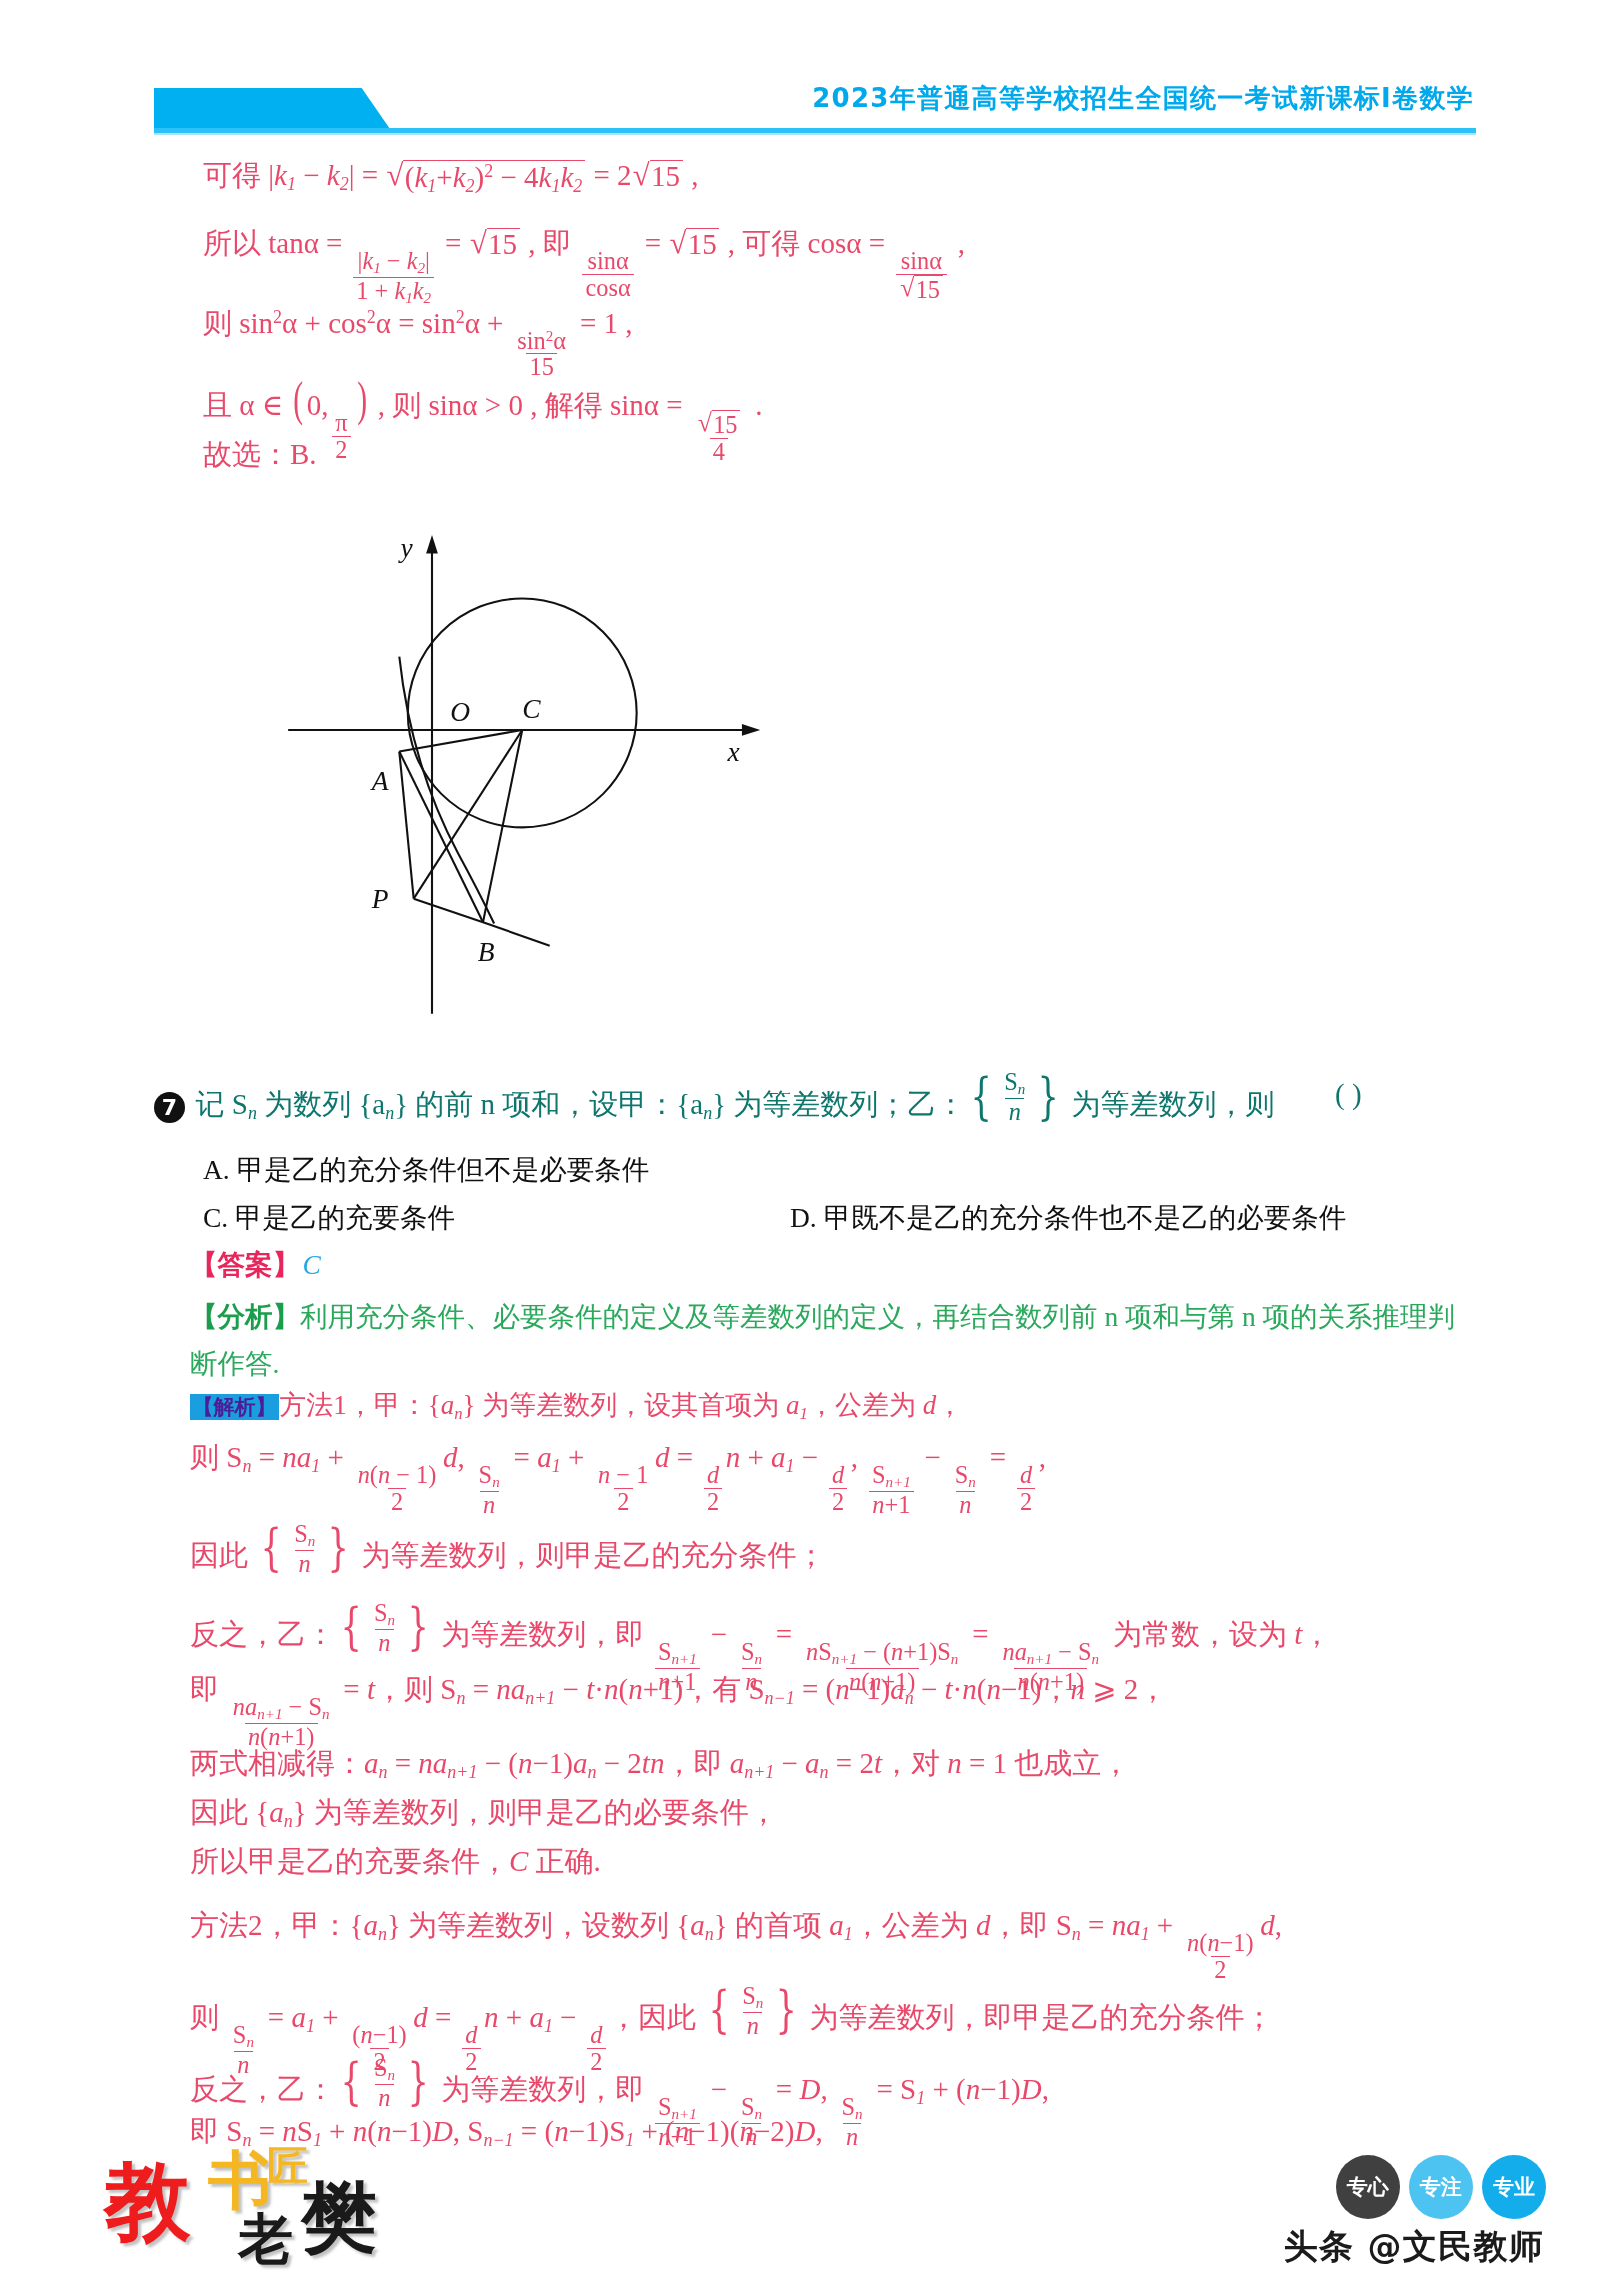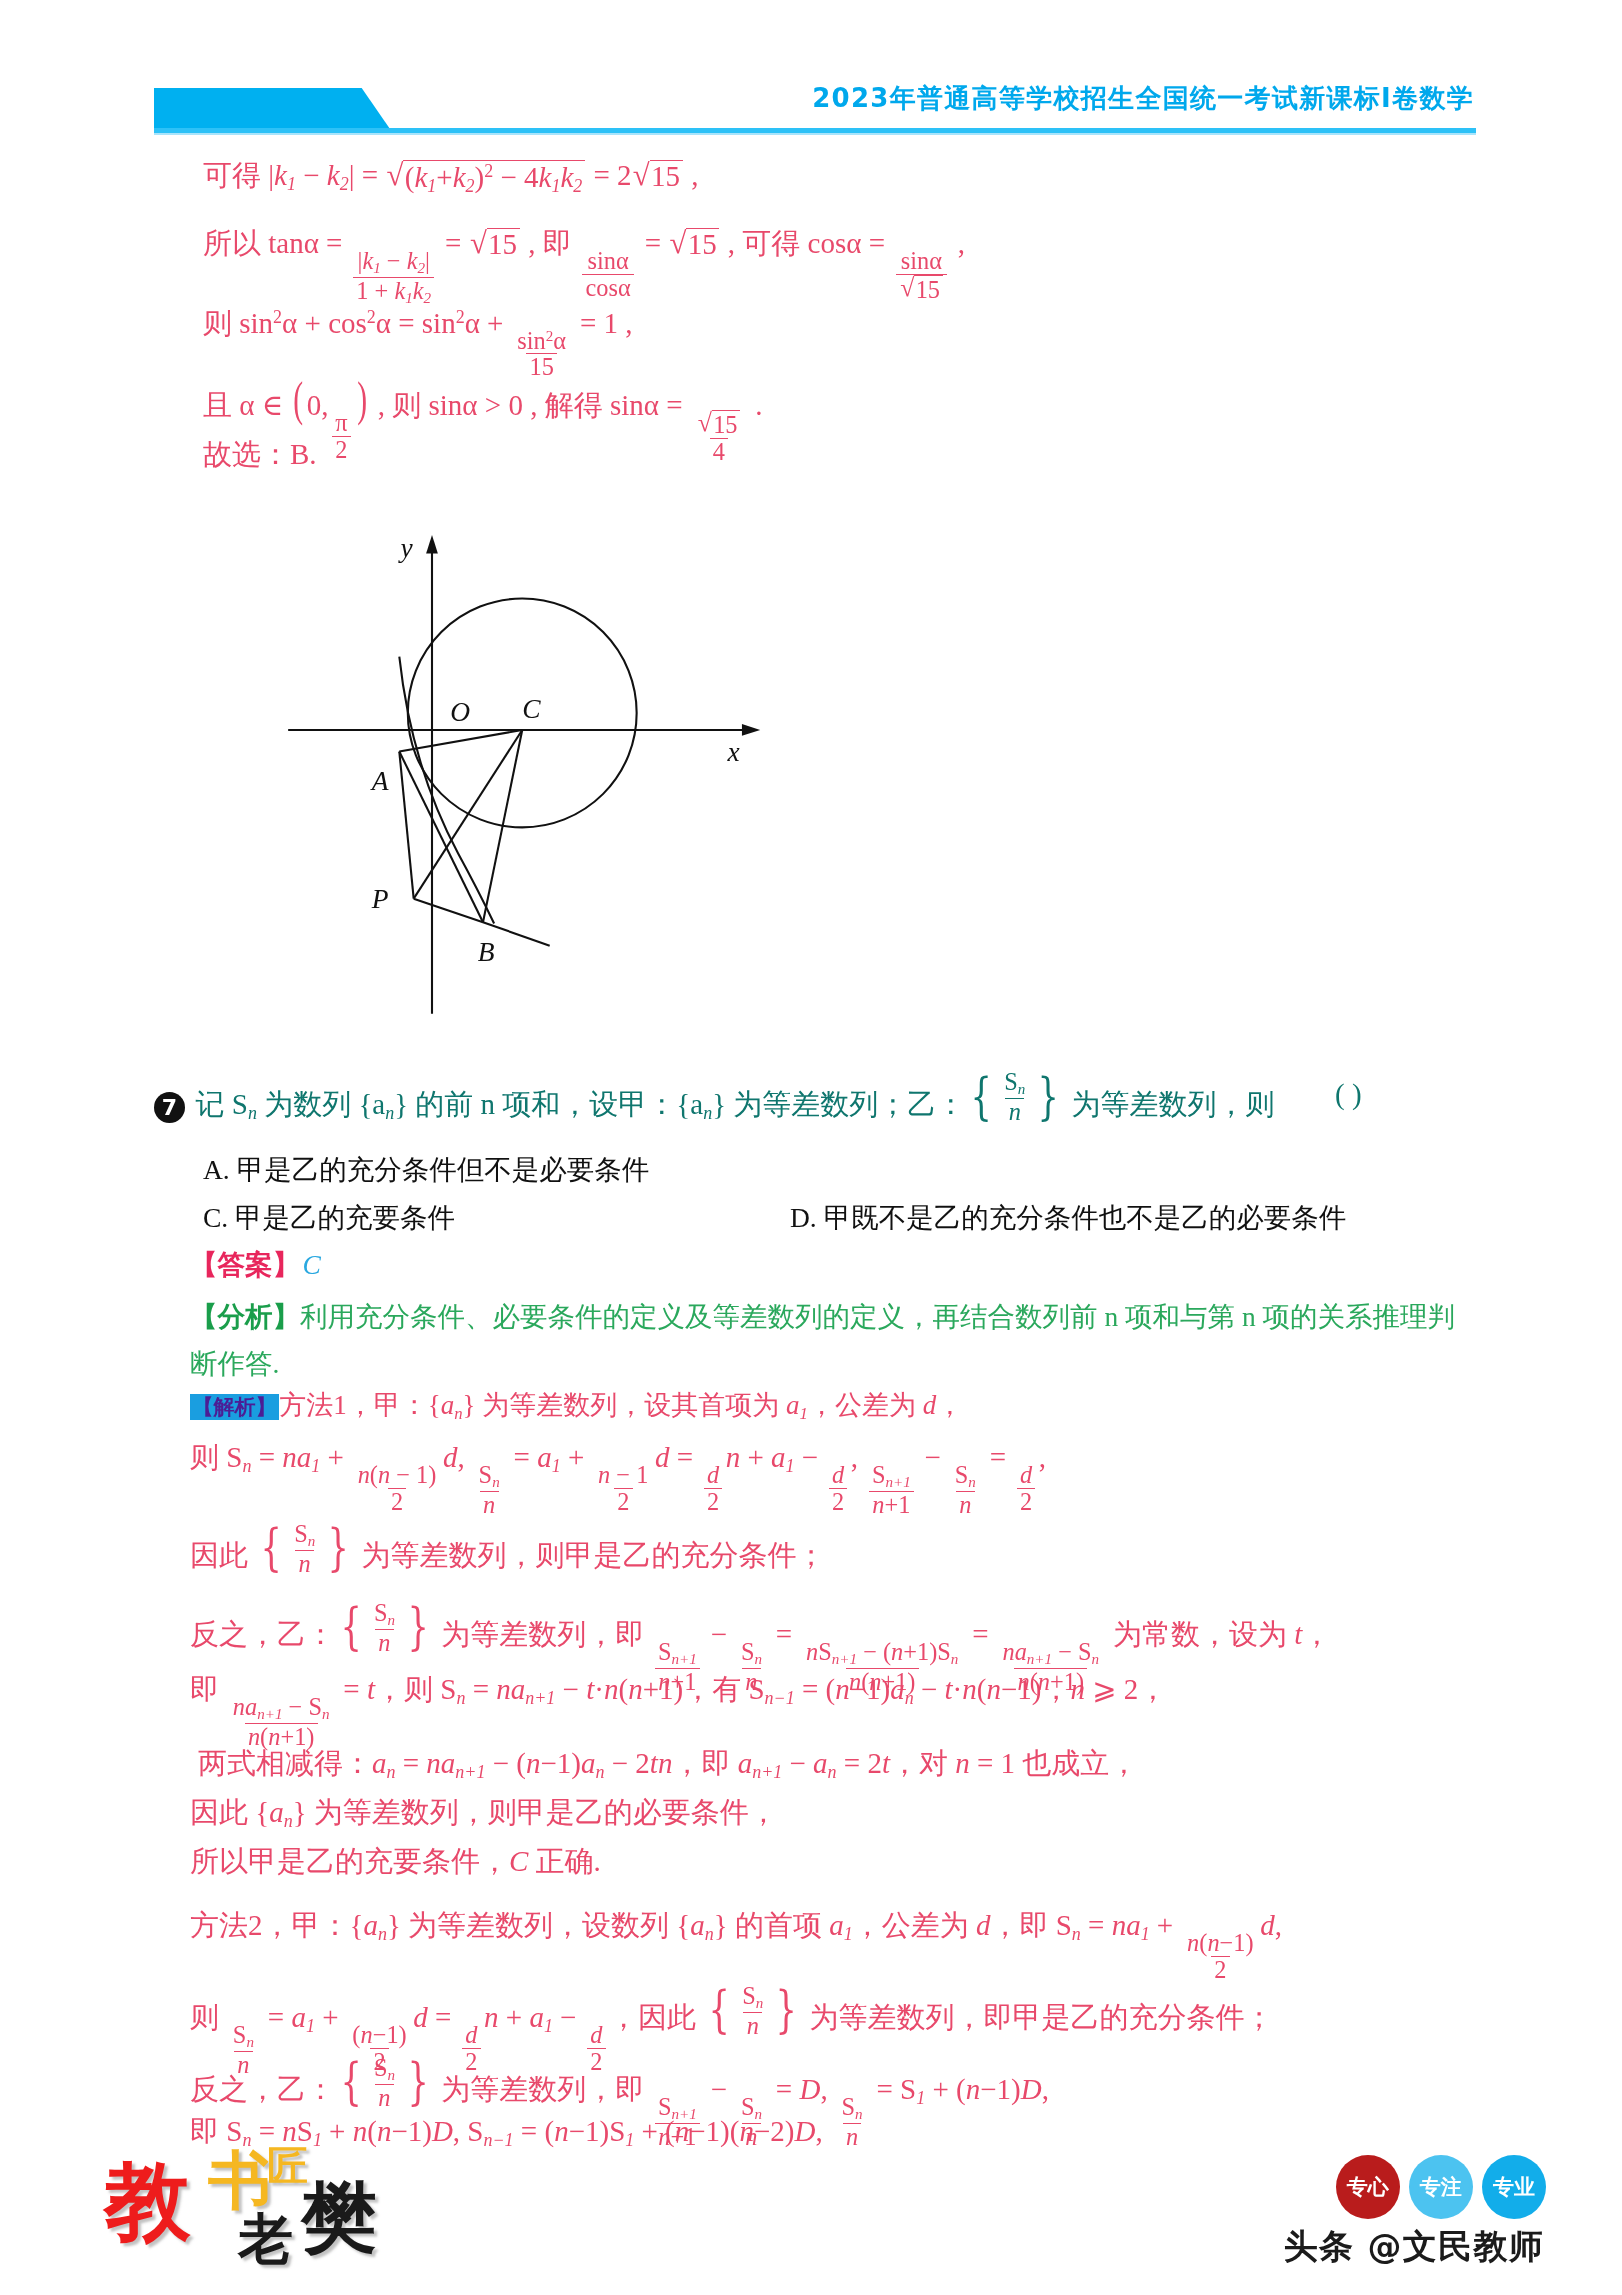--- a/index.html
+++ b/index.html
@@ -339,21 +339,21 @@
       </span> 为常数，设为 <i class="v">t</i>，
   </div>
 
   <div class="row mline" style="left:190px; top:1675px;">
     即 <span class="frac">
         <span class="num"><i class="v">na</i><span class="sub">n+1</span> − S<span class="sub">n</span></span>
         <span class="den"><i class="v">n</i>(<i class="v">n</i>+1)</span>
       </span> = <i class="v">t</i>，则 S<span class="sub">n</span> = <i class="v">na</i><span class="sub">n+1</span> − <i class="v">t</i>·<i class="v">n</i>(<i class="v">n</i>+1)，有 S<span class="sub">n−1</span> = (<i class="v">n</i>−1)<i class="v">a</i><span class="sub">n</span> − <i class="v">t</i>·<i class="v">n</i>(<i class="v">n</i>−1)，<i class="v">n</i> ⩾ 2，
   </div>
 
-  <div class="row mline" style="left:190px; top:1749px;margin-left:8px;">
+  <div class="row mline" style="left:190px; top:1749px;">
     两式相减得：<i class="v">a</i><span class="sub">n</span> = <i class="v">na</i><span class="sub">n+1</span> − (<i class="v">n</i>−1)<i class="v">a</i><span class="sub">n</span> − 2<i class="v">tn</i>，即 <i class="v">a</i><span class="sub">n+1</span> − <i class="v">a</i><span class="sub">n</span> = 2<i class="v">t</i>，对 <i class="v">n</i> = 1 也成立，
   </div>
 
   <div class="row mline" style="left:190px; top:1798px;">
     因此 {<i class="v">a</i><span class="sub">n</span>} 为等差数列，则甲是乙的必要条件，
   </div>
 
   <div class="row mline" style="left:190px; top:1847px;">
     所以甲是乙的充要条件，<i class="v">C</i> 正确.
   </div>
@@ -426,21 +426,21 @@
       <span style="left: 6.5px; top: 11.8px; font-size: 86px; color: rgb(238, 28, 28);">教</span>
       <span style="left:110px; top:2.6px; font-size:63px; color:#f5b721;">书</span>
       <span style="left:169px; top:0px; font-size:41px; color:#f5b721;">匠</span>
       <span style="left:140px; top:65px; font-size:55px; color:#1a1a1a;">老</span>
       <span style="left:203px; top:33px; font-size:76px; color:#1a1a1a;">樊</span>
     </div>
   </div>
 
 
   <div class="badges">
-    <div class="badge" id="badge0" style="background: #b91c1c;">专心</div>
+    <div class="badge" id="badge0" style="background: #404040;">专心</div>
     <div class="badge" id="badge1" style="background: rgb(76, 195, 240);">专注</div>
     <div class="badge" id="badge2" style="background: rgb(18, 173, 234);">专业</div>
   </div>
 
   <div class="watermark">头条 @文民教师</div>
 
 </div>
 
 
 </body></html>

